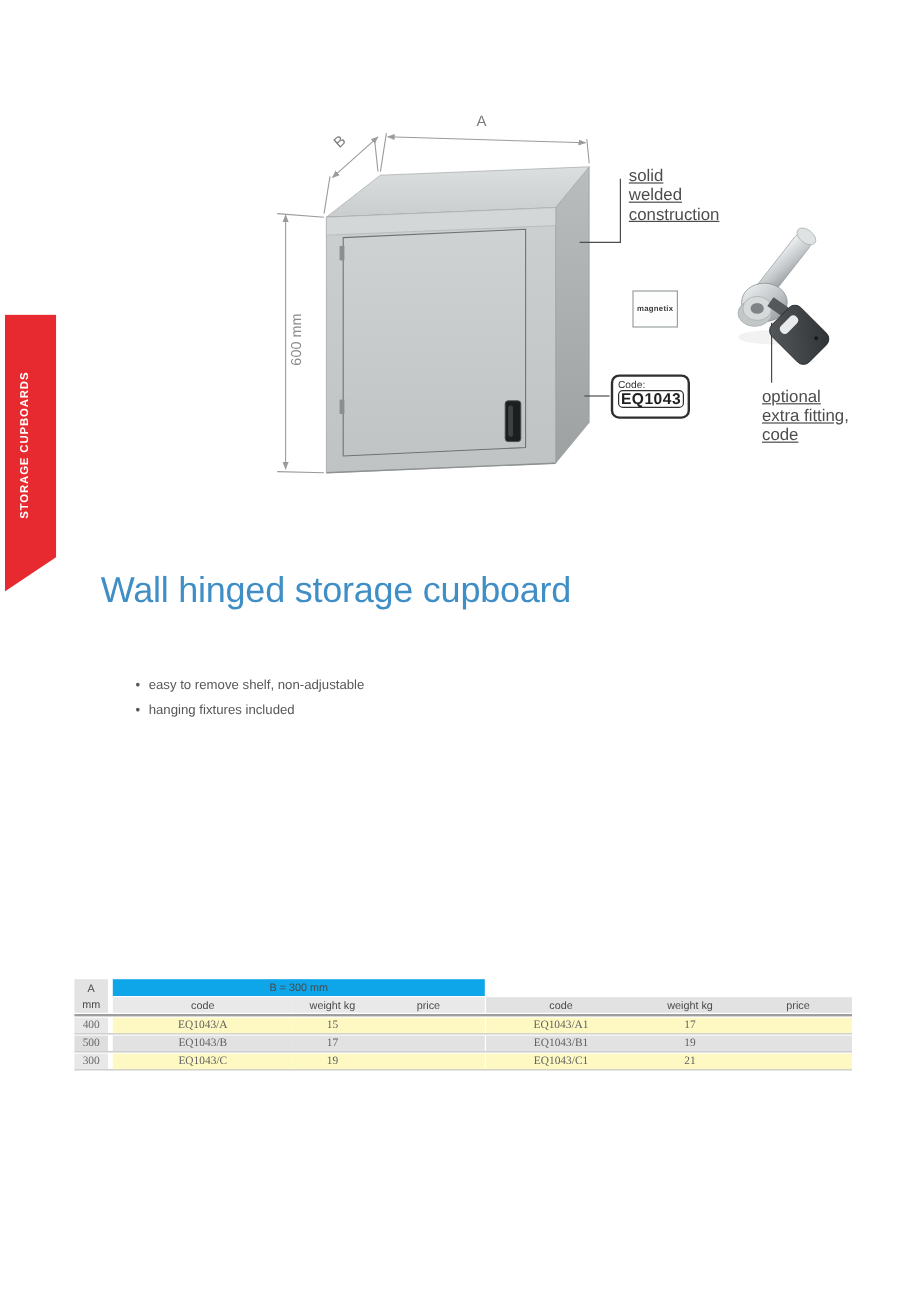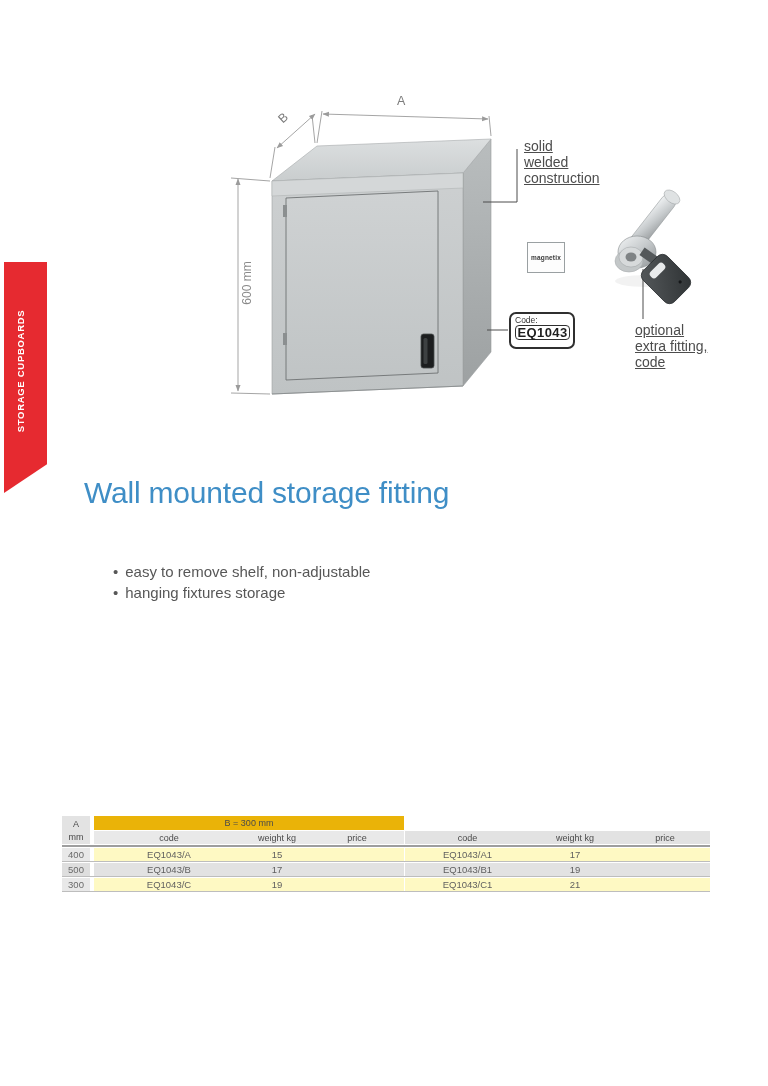--- a/index.html
+++ b/index.html
@@ -31,41 +31,41 @@
   .code-box { position:absolute; left:284px; top:227px; width:66px; height:37px;
             border:2px solid #2f2f2f; border-radius:7px; background:#ffffff; padding:1px 3px 3px 4px; }
   .code-box .code-label { font-size:8.5px; color:#333333; line-height:10px; }
   .code-box .code-value { border:1.5px solid #2f2f2f; border-radius:4px; text-align:center;
             font-size:13px; font-weight:700; letter-spacing:.4px; color:#1f1f1f; line-height:13px; }
 
   
   .title { position:absolute; left:84px; top:474px; color:#3f8ec6; font-size:30px; line-height:37px;
            font-weight:500; letter-spacing:-.2px; }
   .title span { display:block; }
-  .bullets { position:absolute; left:113px; top:561px; color:#575757; font-size:15px; }
+  .bullets { position:absolute; left:113px; top:561px; color:#575757; font-size:11px; }
   .bullet-row { display:flex; line-height:21px; }
   .bullet-row::before { content:"\2022"; margin-right:7px; color:#575757; }
 
   
   .spec-table { position:absolute; left:62px; top:816px; width:648px; font-size:9.5px; color:#5f5f5f; }
   .t-top { position:relative; }
   .t-acol { position:absolute; left:0; top:0; width:28px; height:28px; background:#e3e3e3;
             text-align:center; font-size:9px; color:#4a4a4a; line-height:13px; padding-top:2px; }
   .t-heads { margin-left:32px; }
   .t-group-row { display:flex; height:14px; margin-bottom:1px; }
   .t-group { display:flex; align-items:center; justify-content:center; font-size:9px; color:#4a4a4a; }
-  .t-group.s1 { width:310px; background:#eab308; margin-right:1px; }
+  .t-group.s1 { width:310px; background:#0ea5e9; margin-right:1px; }
   .t-group.s2 { width:305px; background:#d7d7d7; }
   .t-sub-row { display:flex; height:13px;text-align:right; }
   .t-sub { display:flex; align-items:center; justify-content:center; font-size:9px; color:#4a4a4a; background:#e9e9e9; }
   .t-sub.c1 { width:150px; } .t-sub.c2 { width:66px; } .t-sub.c3 { width:94px; margin-right:1px; }
   .t-sub.c4 { width:125px; background:#e2e2e2; } .t-sub.c5 { width:90px; background:#e2e2e2; } .t-sub.c6 { width:90px; background:#e2e2e2; }
   .t-rule { height:2px; background:#9e9e9e; margin-top:1px; }
   .t-row { display:flex; height:14px; border-bottom:1px solid #bdbdbd; margin-top:1px; }
-  .t-cell { display:flex; align-items:center; justify-content:center; }
+  .t-cell { display:flex; align-items:center; justify-content:center;font-family:Liberation Serif, serif; }
   .t-a { width:28px; background:#e8e8e8; color:#6a6a6a; }
   .t-gap { width:4px; }
   .t-c1 { width:150px; } .t-c2 { width:66px; } .t-c3 { width:94px; margin-right:1px; }
   .t-c4 { width:125px; } .t-c5 { width:90px; } .t-c6 { width:90px; }
   .t-row.even .t-cell { background:#e2e2e2; }
   .t-row.even .t-a { background:#dedede; }
   .t-row.even .t-gap, .t-row .t-gap { background:transparent; }
   .t-row.odd .t-cell { background:#fef9c3; }
   .t-row.odd .t-a { background:#e8e8e8; }
 </style>
@@ -178,29 +178,29 @@
     </div>
 
     <div class="callout callout-lock">
       <span>optional</span>
       <span>extra fitting,</span>
       <span>code</span>
     </div>
   </div>
 
   <div class="title">
-    <span>Wall mounted storage fitting</span>
+    <span>Wall hinged storage cupboard</span>
   </div>
 
   <div class="bullets">
     <div class="bullet-row">
         <span>easy to remove shelf, non-adjustable</span>
       </div>
     <div class="bullet-row">
-        <span>hanging fixtures storage</span>
+        <span>hanging fixtures included</span>
       </div>
   </div>
 
   <div class="spec-table">
     <div class="t-top">
       <div class="t-acol">
         <div>A</div>
         <div>mm</div>
       </div>
       <div class="t-heads">

